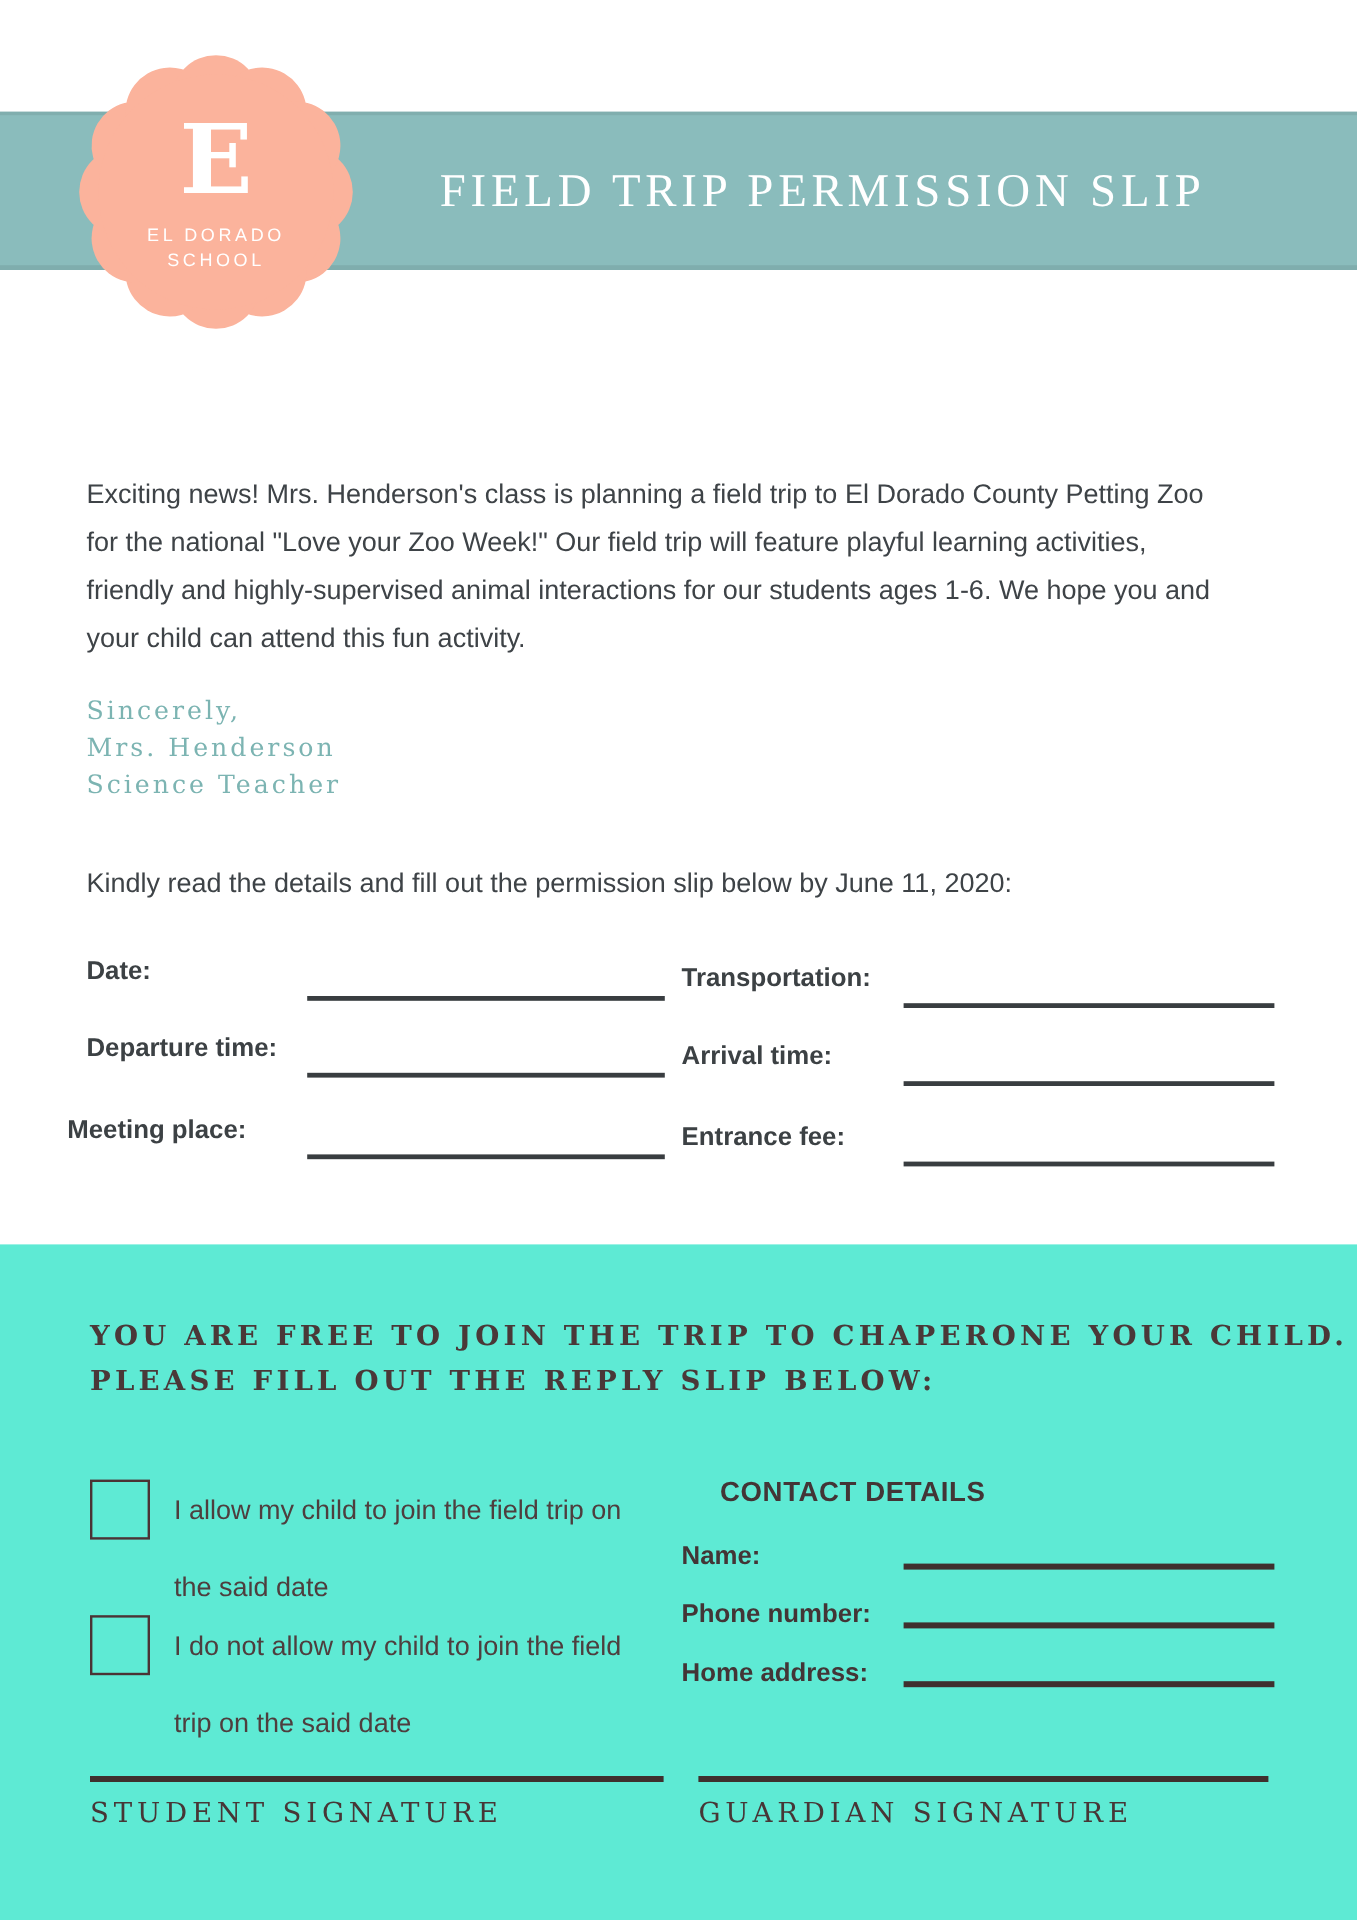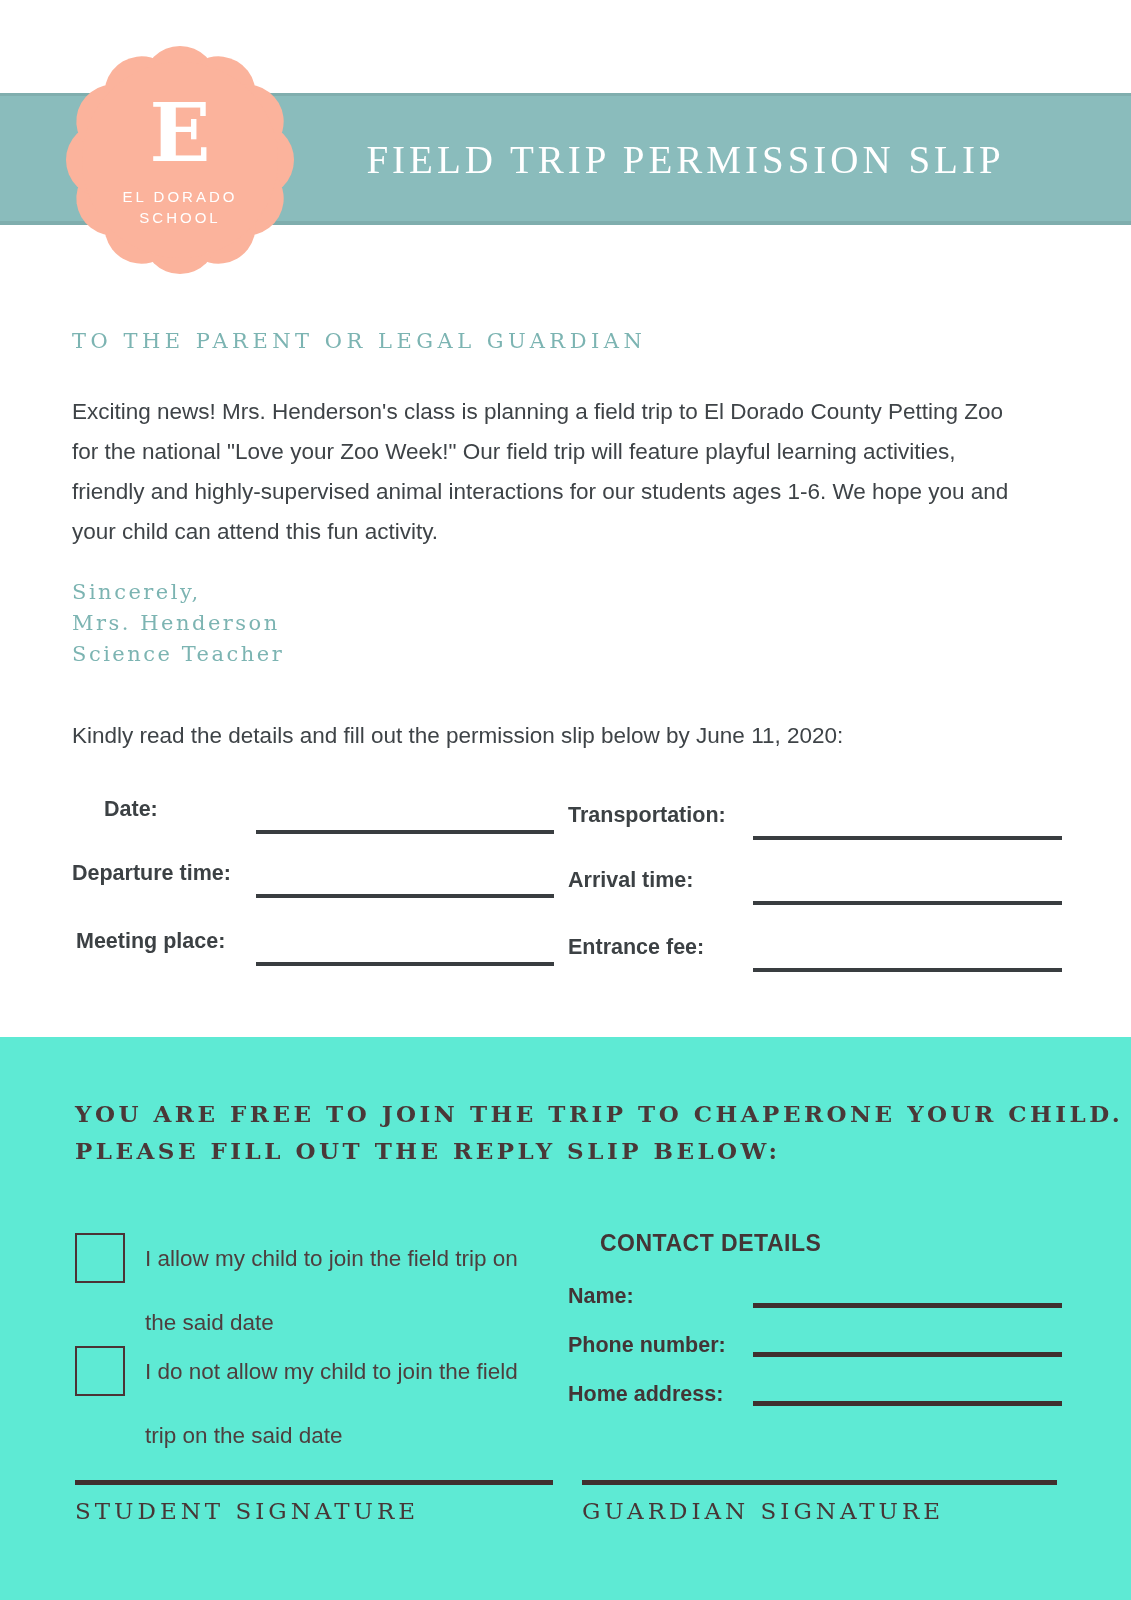--- a/index.html
+++ b/index.html
@@ -105,36 +105,35 @@
     <div class="badge-core"></div>
     <div class="badge-content">
       <div class="badge-initial">E</div>
       <div class="badge-school">
         <div>EL DORADO</div>
         <div>SCHOOL</div>
       </div>
     </div>
   </div>
 
-  <div class="to-heading">TO THE PARENT OR LEGAL GUARDIAN</div>
   <div class="intro">Exciting news! Mrs. Henderson's class is planning a field trip to El Dorado County Petting Zoo for the national "Love your Zoo Week!" Our field trip will feature playful learning activities, friendly and highly-supervised animal interactions for our students ages 1-6. We hope you and your child can attend this fun activity.</div>
   <div class="sincerely">
     <div>Sincerely,</div>
     <div>Mrs. Henderson</div>
     <div>Science Teacher</div>
   </div>
   <div class="instruction">Kindly read the details and fill out the permission slip below by June 11, 2020:</div>
 
-  <div class="f-label" style="left:72px;top:797px;margin-left:32px;">Date:</div>
+  <div class="f-label" style="left:72px;top:797px;">Date:</div>
   <div class="f-line" style="left:256px;top:830px;width:298px;"></div>
 
   <div class="f-label" style="left:72px;top:861px;">Departure time:</div>
   <div class="f-line" style="left:256px;top:894px;width:298px;"></div>
 
-  <div class="f-label" style="left:76px;top:929px;">Meeting place:</div>
+  <div class="f-label" style="left:56px;top:929px;">Meeting place:</div>
   <div class="f-line" style="left:256px;top:962px;width:298px;"></div>
 
   <div class="f-label" style="left:568px;top:803px;">Transportation:</div>
   <div class="f-line" style="left:753px;top:836px;width:309px;"></div>
 
   <div class="f-label" style="left:568px;top:868px;">Arrival time:</div>
   <div class="f-line" style="left:753px;top:901px;width:309px;"></div>
 
   <div class="f-label" style="left:568px;top:935px;">Entrance fee:</div>
   <div class="f-line" style="left:753px;top:968px;width:309px;"></div>

